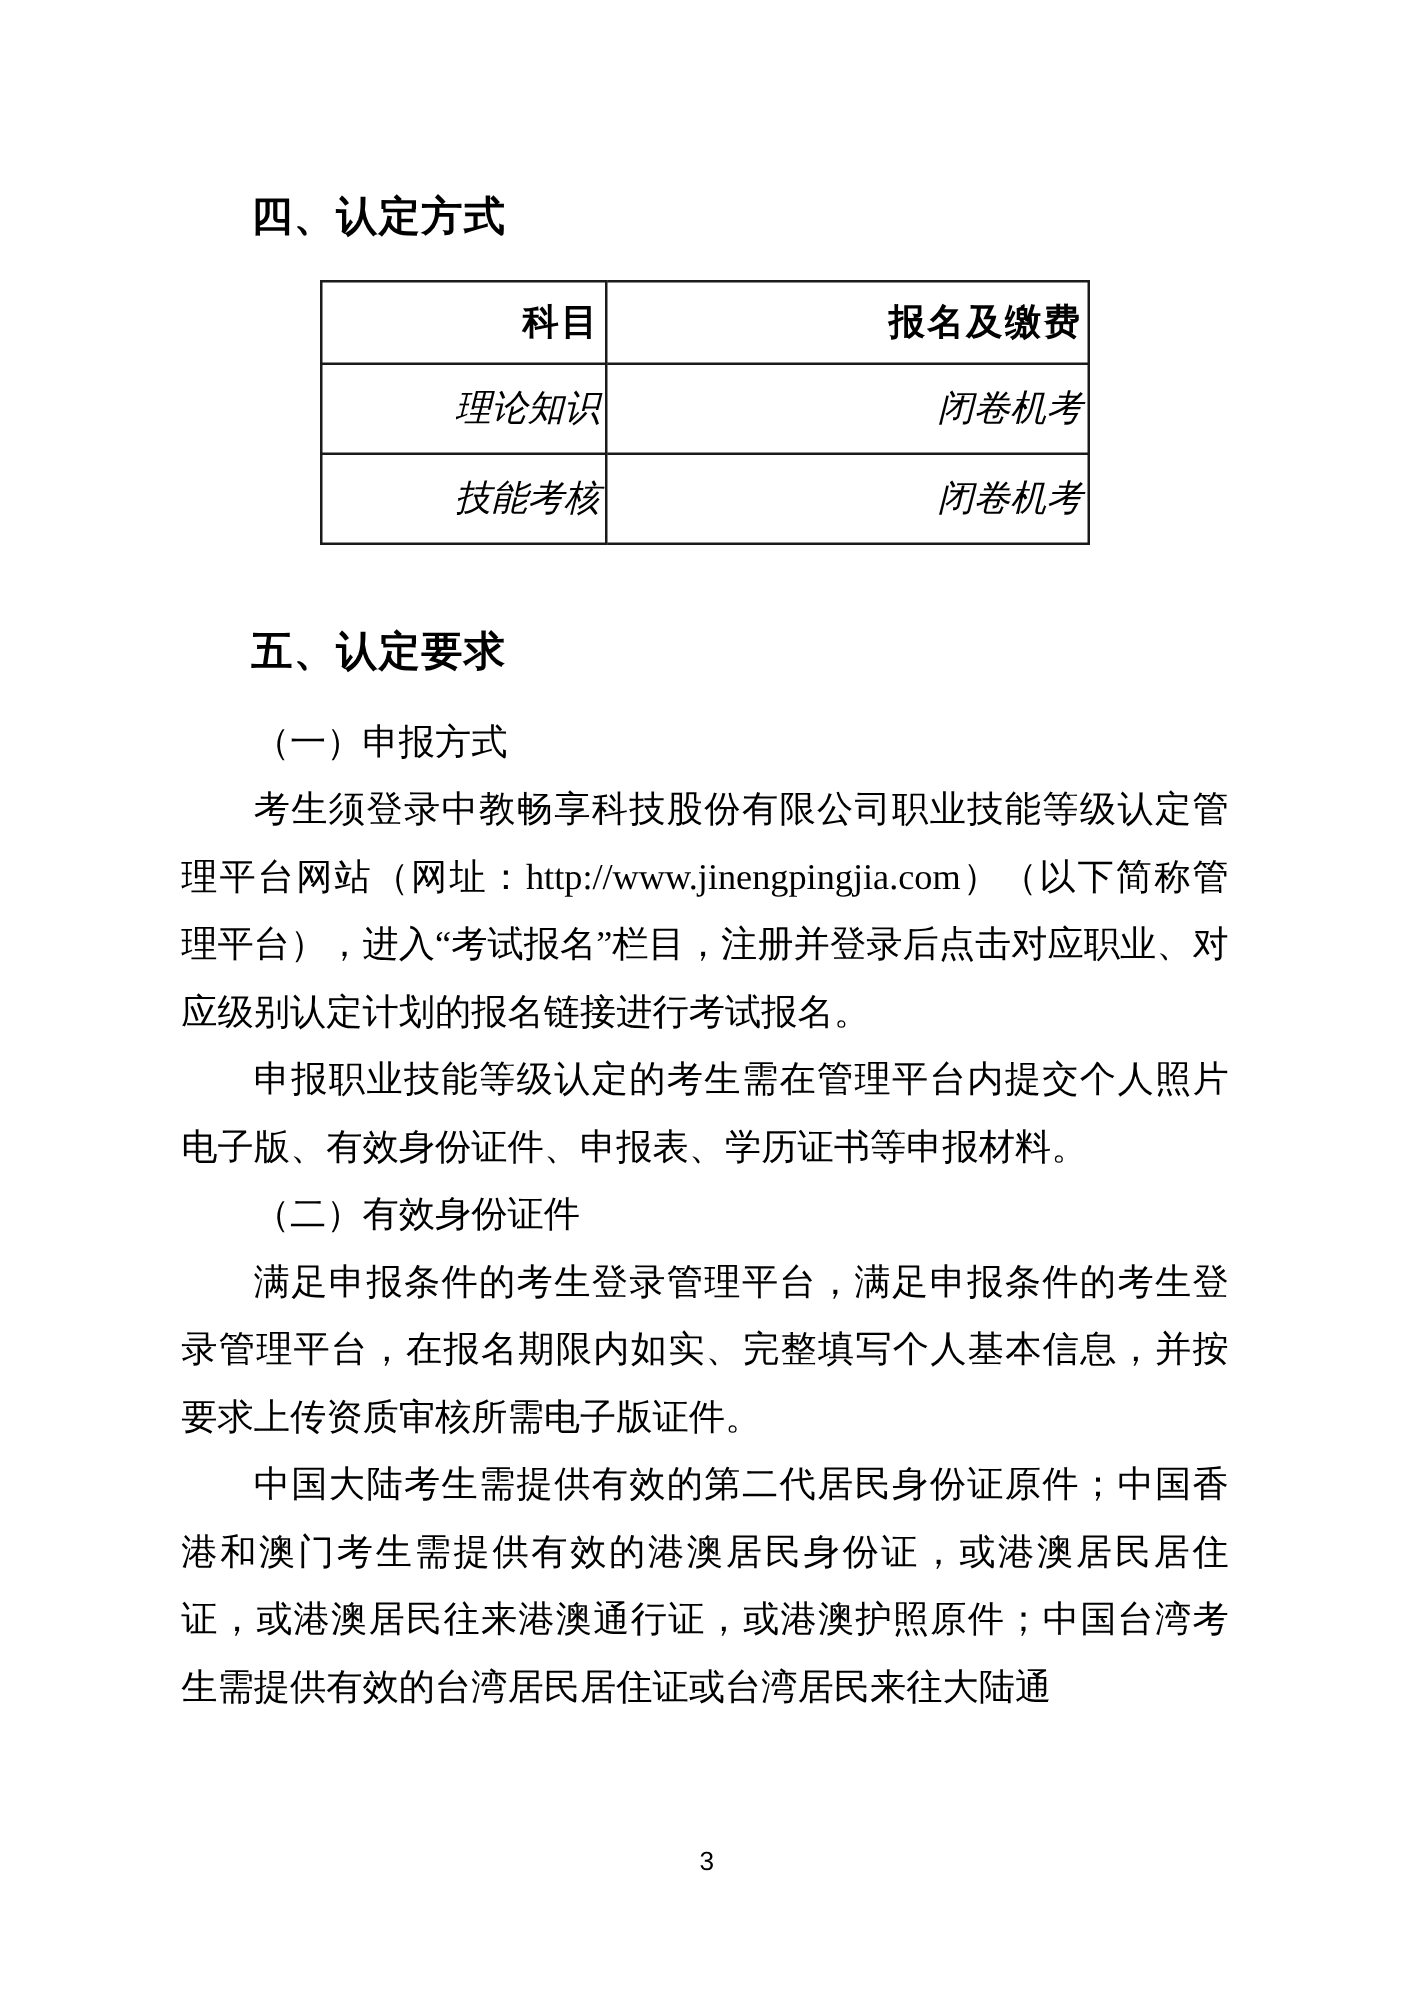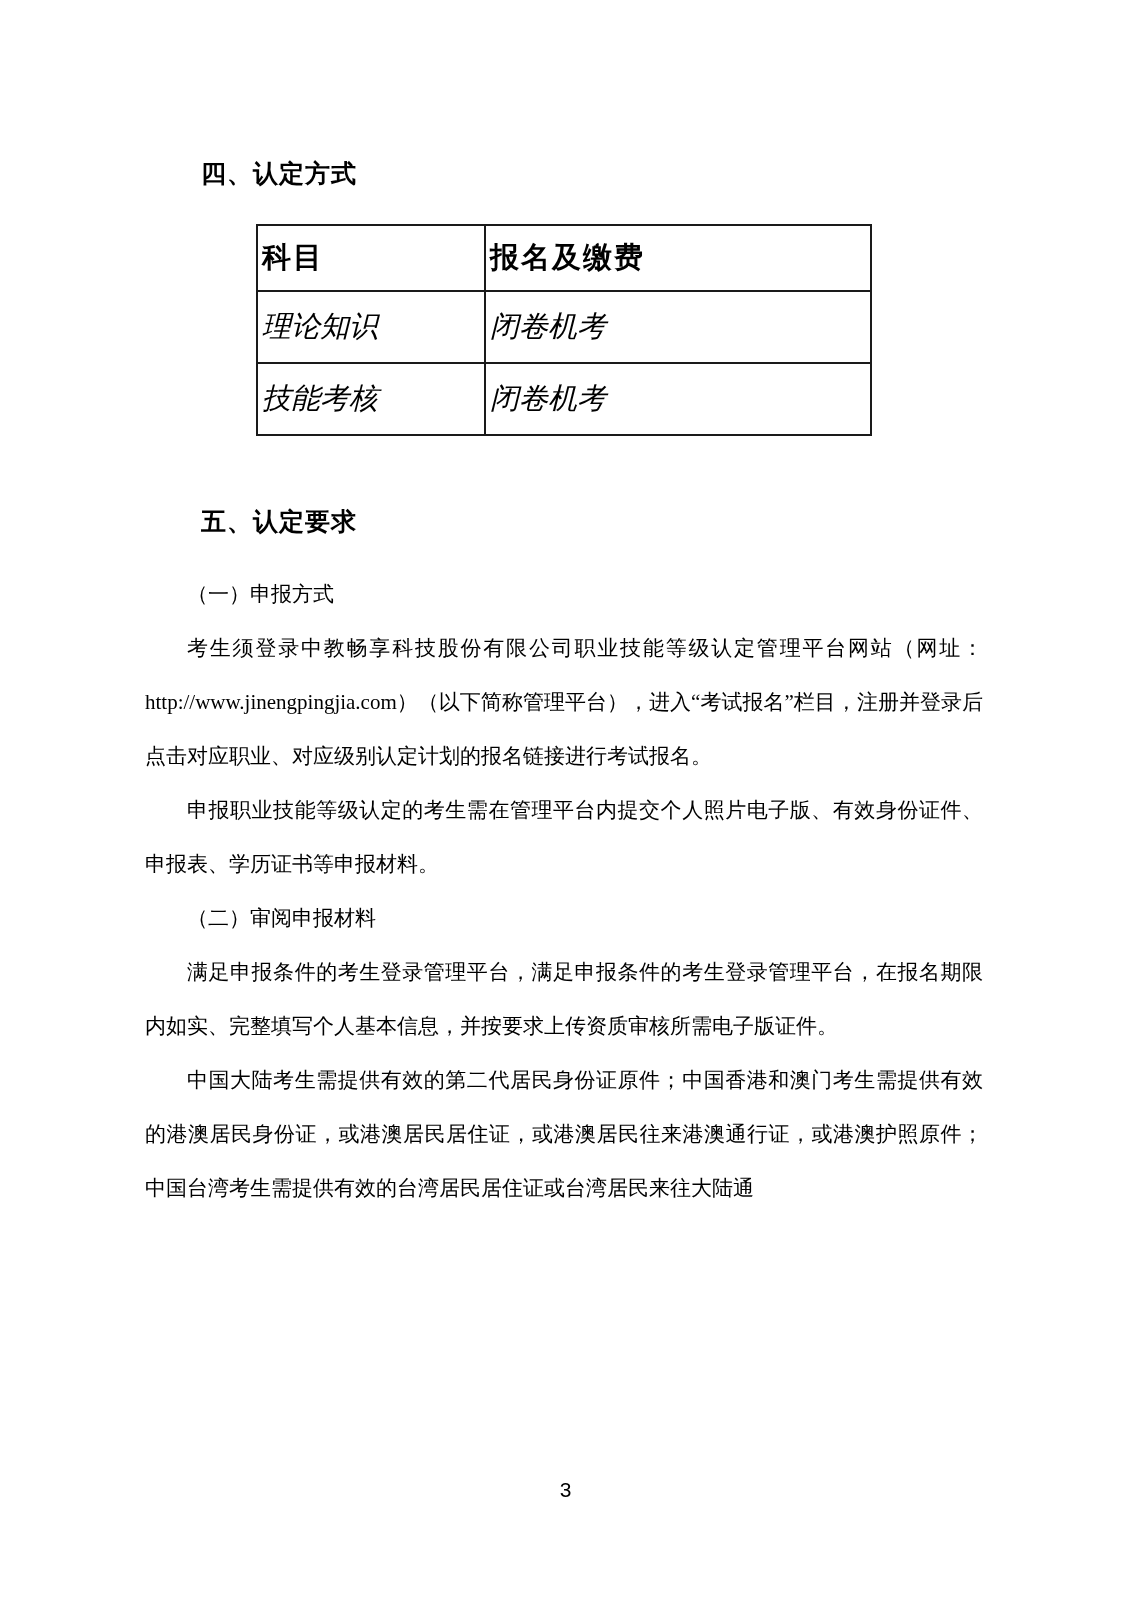--- a/index.html
+++ b/index.html
@@ -11,47 +11,47 @@
     background: #ffffff;
     box-sizing: border-box;
     padding: 152px 148px 0 145px;
     color: #000000;
     font-family: "Liberation Serif", "DejaVu Serif", serif;
     overflow: hidden;
   }
   .sec-heading {
     font-family: "Liberation Sans", "DejaVu Sans", sans-serif;
     font-weight: 700;
-    font-size: 25px;
+    font-size: 33px;
     line-height: 42px;
     padding-left: 56px;
     letter-spacing: 1px;
     margin: 0;
   }
   .sec-heading.second { margin-top: 65px; font-family: Liberation Serif, serif; }
   table.eval-table {
     width: 616px;
     margin: 30px auto 0 auto;
     border-collapse: collapse;
     table-layout: fixed;
   }
   table.eval-table th, table.eval-table td {
     border: 2px solid #1a1a1a;
-    text-align: left;
+    text-align: right;
     vertical-align: middle;
     font-size: 29px;
     padding: 0 4px;
   }
   table.eval-table col.c1 { width: 228px; }
   table.eval-table th { height: 64px; font-weight: 700; letter-spacing: 2px; }
   table.eval-table td { height: 70px; font-weight: 400; font-style: italic; }
   .body-text { margin-top: 24px; }
   .body-text p {
     margin: 0;
-    font-size: 21px;
+    font-size: 29px;
     line-height: 54px;
     text-indent: 2em;
     text-align: justify;
     text-justify: inter-ideograph;
     word-break: break-word;
   }
   .page-footer {
     position: absolute;
     left: 0; right: 0;
     bottom: 98px;
@@ -90,20 +90,20 @@
       </tr>
     </tbody>
   </table>
 
   <h2 class="sec-heading second">五、认定要求</h2>
 
   <div class="body-text">
     <p>（一）申报方式</p>
     <p>考生须登录中教畅享科技股份有限公司职业技能等级认定管理平台网站（网址：http://www.jinengpingjia.com）（以下简称管理平台），进入“考试报名”栏目，注册并登录后点击对应职业、对应级别认定计划的报名链接进行考试报名。</p>
     <p>申报职业技能等级认定的考生需在管理平台内提交个人照片电子版、有效身份证件、申报表、学历证书等申报材料。</p>
-    <p>（二）审阅申报材料</p>
+    <p>（二）有效身份证件</p>
     <p>满足申报条件的考生登录管理平台，满足申报条件的考生登录管理平台，在报名期限内如实、完整填写个人基本信息，并按要求上传资质审核所需电子版证件。</p>
     <p>中国大陆考生需提供有效的第二代居民身份证原件；中国香港和澳门考生需提供有效的港澳居民身份证，或港澳居民居住证，或港澳居民往来港澳通行证，或港澳护照原件；中国台湾考生需提供有效的台湾居民居住证或台湾居民来往大陆通</p>
   </div>
 
   <div class="page-footer">3</div>
 
 </div>
 
 </body></html>

